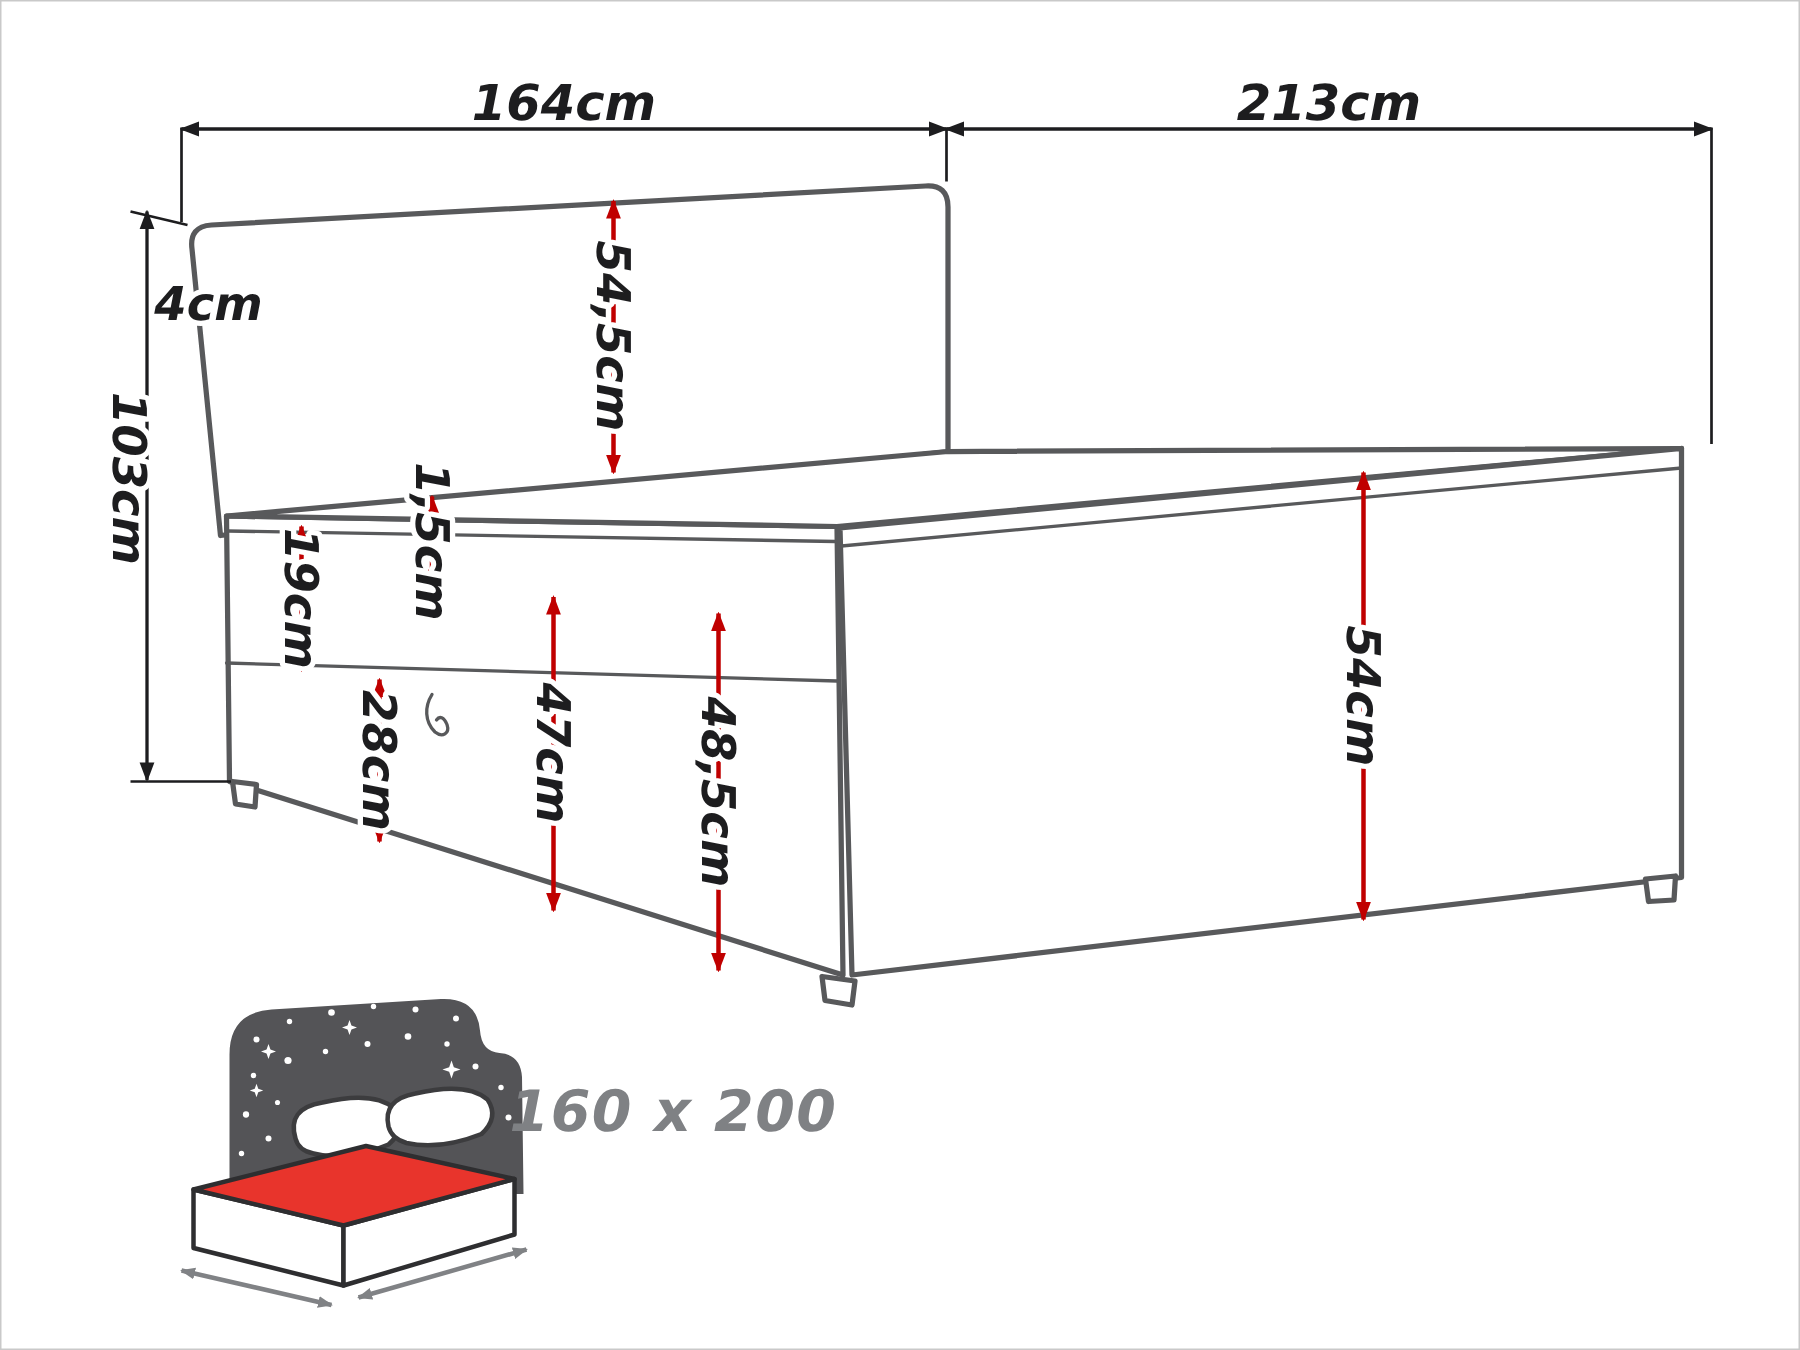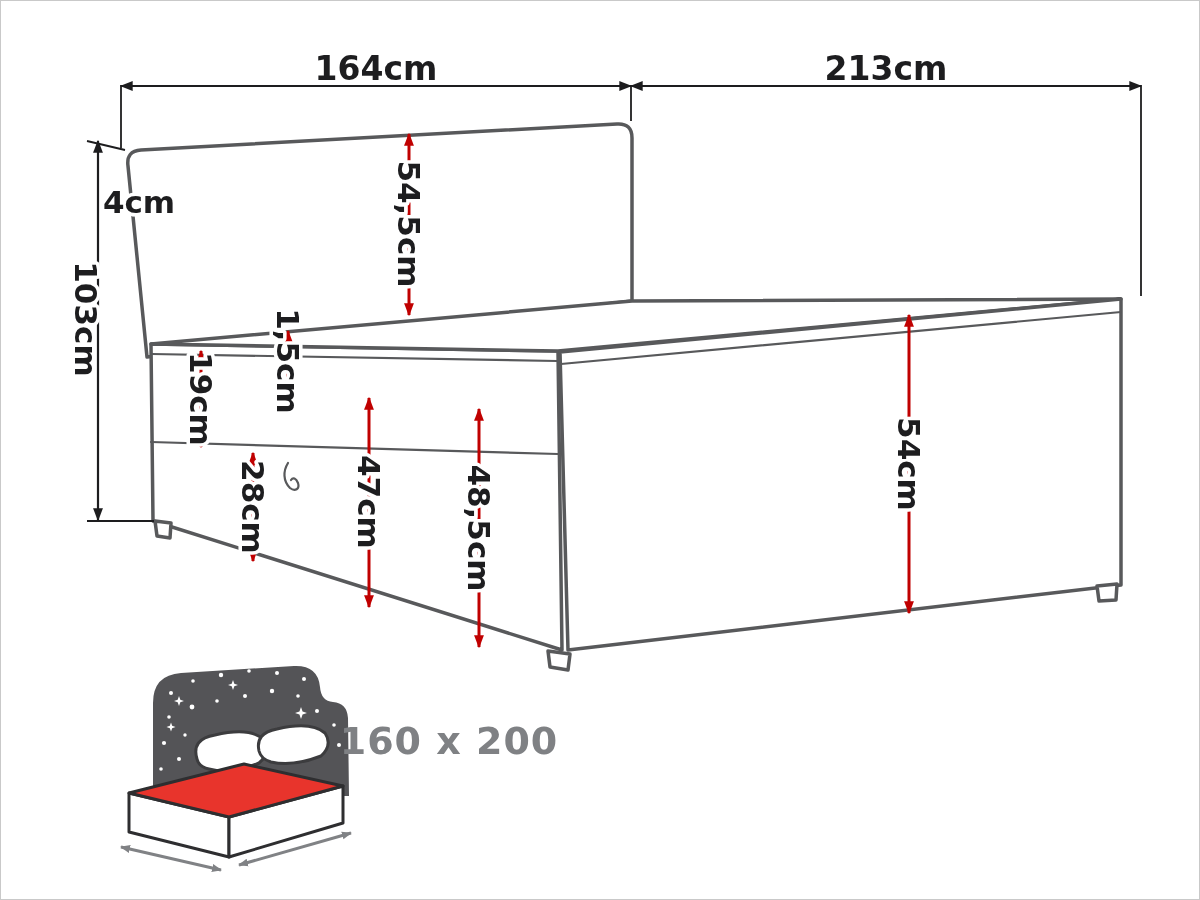--- a/index.html
+++ b/index.html
@@ -1,19 +1,20 @@
 <!DOCTYPE html>
 <html><head>
 <meta charset="utf-8">
 <style>
   html,body{margin:0;padding:0;background:#fff;}
   .page{
     position:relative;width:1200px;height:900px;box-sizing:border-box;
     border:1px solid #c9c9c9;background:#fff;overflow:hidden;
     font-family:"DejaVu Sans","Liberation Sans",sans-serif;
+    font-style:italic;
   }
   svg{display:block;}
   .outline{fill:none;stroke:#58595b;stroke-width:3.5;stroke-linejoin:round;stroke-linecap:round;}
   .fillwhite{fill:#ffffff;}
   .seam{fill:none;stroke:#58595b;stroke-width:2.2;stroke-linecap:round;}
   .dimline{stroke:#1d1d1f;stroke-width:2.2;fill:none;}
   .extline{stroke:#1d1d1f;stroke-width:1.8;fill:none;}
   .redline{stroke:#c00000;stroke-width:3;fill:none;}
   .dim-label{
     font-family:"DejaVu Sans","Liberation Sans",sans-serif;

